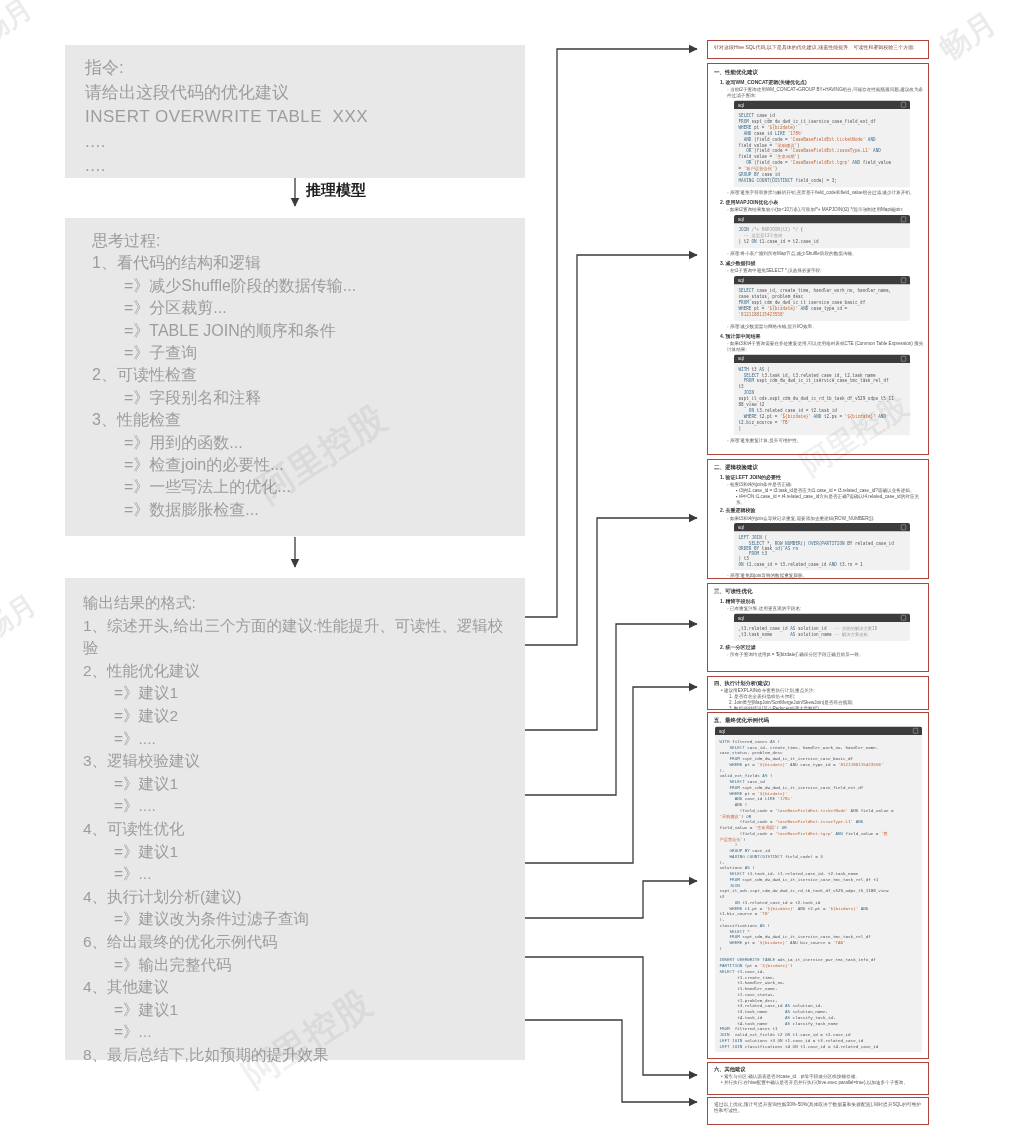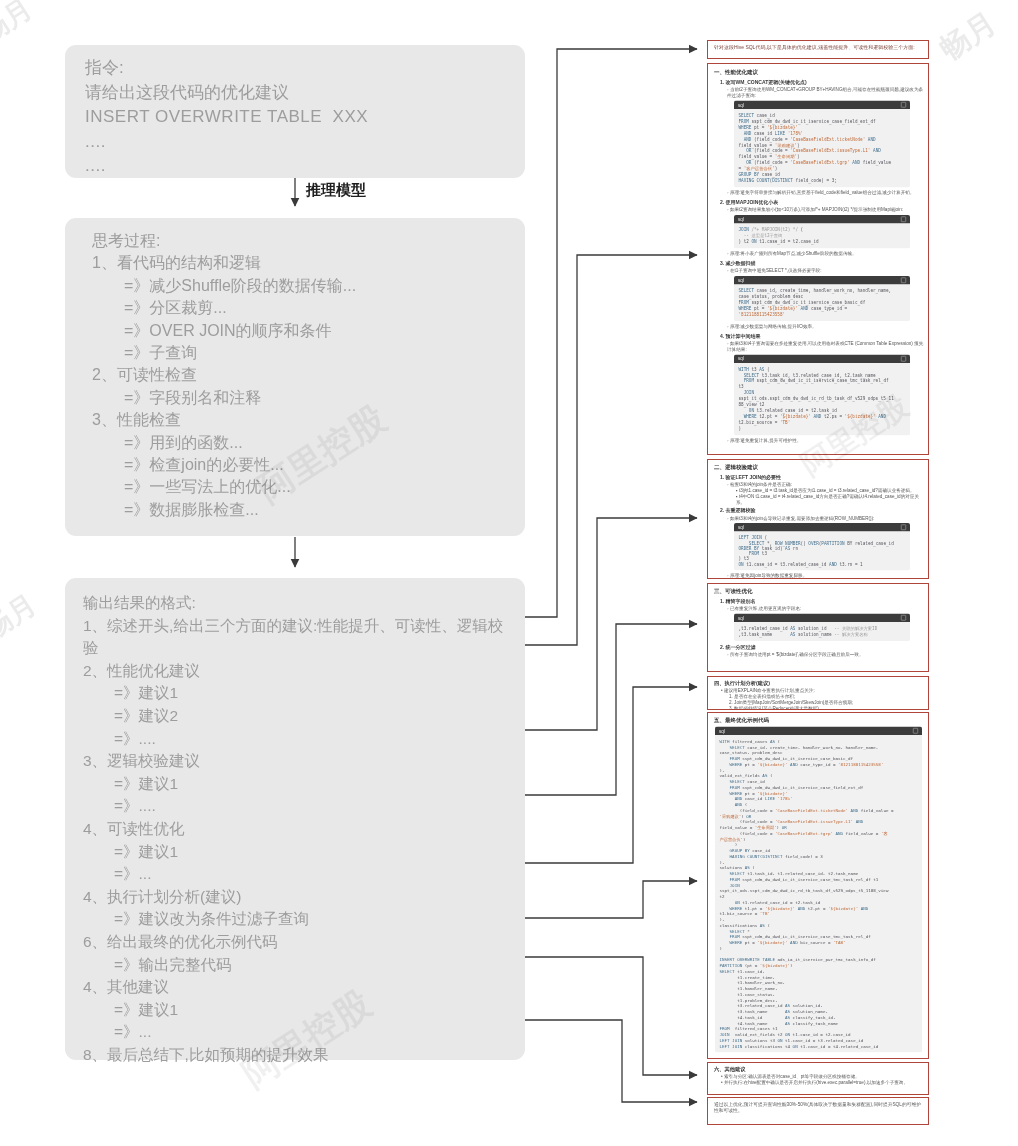--- a/index.html
+++ b/index.html
@@ -1,19 +1,19 @@
 <!DOCTYPE html>
 <html><head>
 <meta charset="utf-8">
 <style>
   html,body{margin:0;padding:0;background:#fff;}
   .canvas{position:relative;width:1018px;height:1146px;background:#fff;overflow:hidden;
           font-family:"Liberation Sans","DejaVu Sans",sans-serif;}
   
-  .gbox{position:absolute;left:65px;width:460px;background:#e8e8e8;border-radius:11px;
+  .gbox{position:absolute;left:65px;width:460px;background:#e8e8e8;border-radius:0;
         color:#9d9d9d;box-sizing:border-box;}
   #gbox1{top:45px;height:133px;padding:11px 20px;font-size:17px;line-height:24.5px;}
   #gbox2{top:218px;height:318px;padding:12px 27px;font-size:16px;line-height:22.4px;}
   #gbox3{top:578px;height:482px;padding:14px 18px;font-size:15.5px;line-height:22.6px;}
   .l{white-space:pre-wrap;}
   .bold{font-weight:normal;letter-spacing:.5px;}
   .model-label{position:absolute;left:306px;top:181px;font-size:15px;font-weight:600;color:#1f1f1f;}
   
   .rbox{position:absolute;left:707px;width:222px;border:1px solid #b0453c;background:#fff;
         box-sizing:border-box;overflow:hidden;}
@@ -75,21 +75,21 @@
     <div class="l bold">....</div>
   </div>
 
   <div class="model-label">推理模型</div>
 
   <div class="gbox" id="gbox2">
     <div class="l">思考过程:</div>
     <div class="l">1、看代码的结构和逻辑</div>
     <div class="l">　　=》减少Shuffle阶段的数据传输...</div>
     <div class="l">　　=》分区裁剪...</div>
-    <div class="l">　　=》OVER JOIN的顺序和条件</div>
+    <div class="l">　　=》TABLE JOIN的顺序和条件</div>
     <div class="l">　　=》子查询</div>
     <div class="l">2、可读性检查</div>
     <div class="l">　　=》字段别名和注释</div>
     <div class="l">3、性能检查</div>
     <div class="l">　　=》用到的函数...</div>
     <div class="l">　　=》检查join的必要性...</div>
     <div class="l">　　=》一些写法上的优化...</div>
     <div class="l">　　=》数据膨胀检查...</div>
   </div>
 

